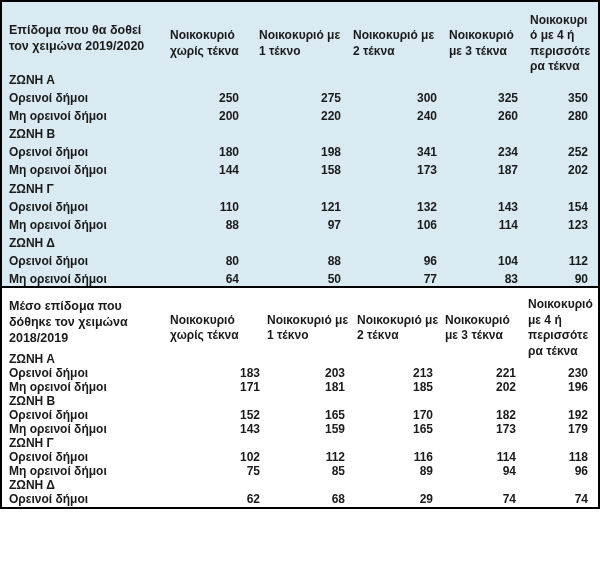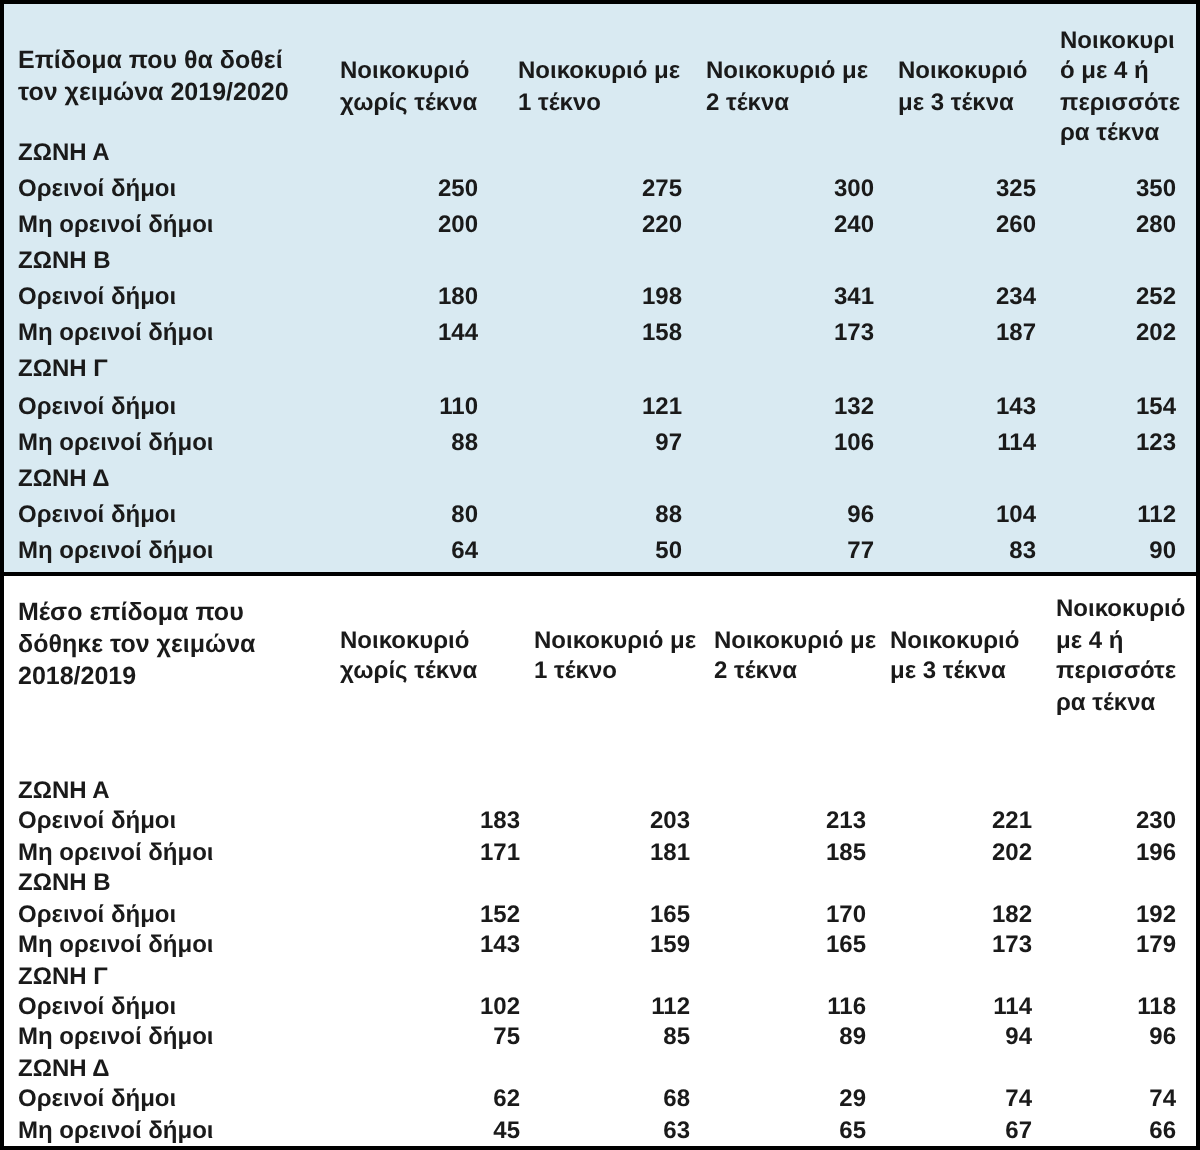--- a/index.html
+++ b/index.html
@@ -10,21 +10,21 @@
     color:#1a1a1a;
     box-sizing:border-box;
   }
   .tbl{
     box-sizing:border-box;
     border:2px solid #000000;
     display:flex;flex-direction:column;
     overflow:hidden;
   }
   .t1{height:288px;background:#D9EAF2;}
-  .t2{height:287px;background:#FFFFFF;border-top:none;gap:36px;}
+  .t2{height:221px;background:#FFFFFF;border-top:none;}
   .hdr{display:flex;align-items:center;}
   .t1 .hdr{height:67px;}
   .t2 .hdr{height:64px;}
   .title{
     box-sizing:border-box;width:166px;flex:0 0 166px;
     padding:4px 10px 0 7px;
     font-size:12.5px;line-height:16px;
   }
   .hcell{
     box-sizing:border-box;
@@ -38,21 +38,21 @@
   .t1 .c3{width:96px;flex:0 0 96px;}
   .t1 .c4{width:81px;flex:0 0 81px;}
   .t1 .c5{flex:1 1 auto;}
   
   .t2 .c1{width:97px;flex:0 0 97px;padding-right:5px;}
   .t2 .c2{width:90px;flex:0 0 90px;}
   .t2 .c3{width:88px;flex:0 0 88px;}
   .t2 .c4{width:83px;flex:0 0 83px;}
   .t2 .c5{flex:1 1 auto;}
   .rows{flex:1 1 auto;display:flex;flex-direction:column;}
-  .row{flex:1 1 0;display:flex;align-items:flex-start;font-size:12px;line-height:14px;}
+  .row{flex:1 1 0;display:flex;align-items:flex-end;font-size:12px;line-height:14px;}
   .rlabel{
     box-sizing:border-box;width:166px;flex:0 0 166px;
     padding-left:7px;white-space:nowrap;
   }
   .val{
     box-sizing:border-box;text-align:right;padding-right:10px;
     padding-top:0;
   }
   .row .val{font-size:12px;}
 </style>

